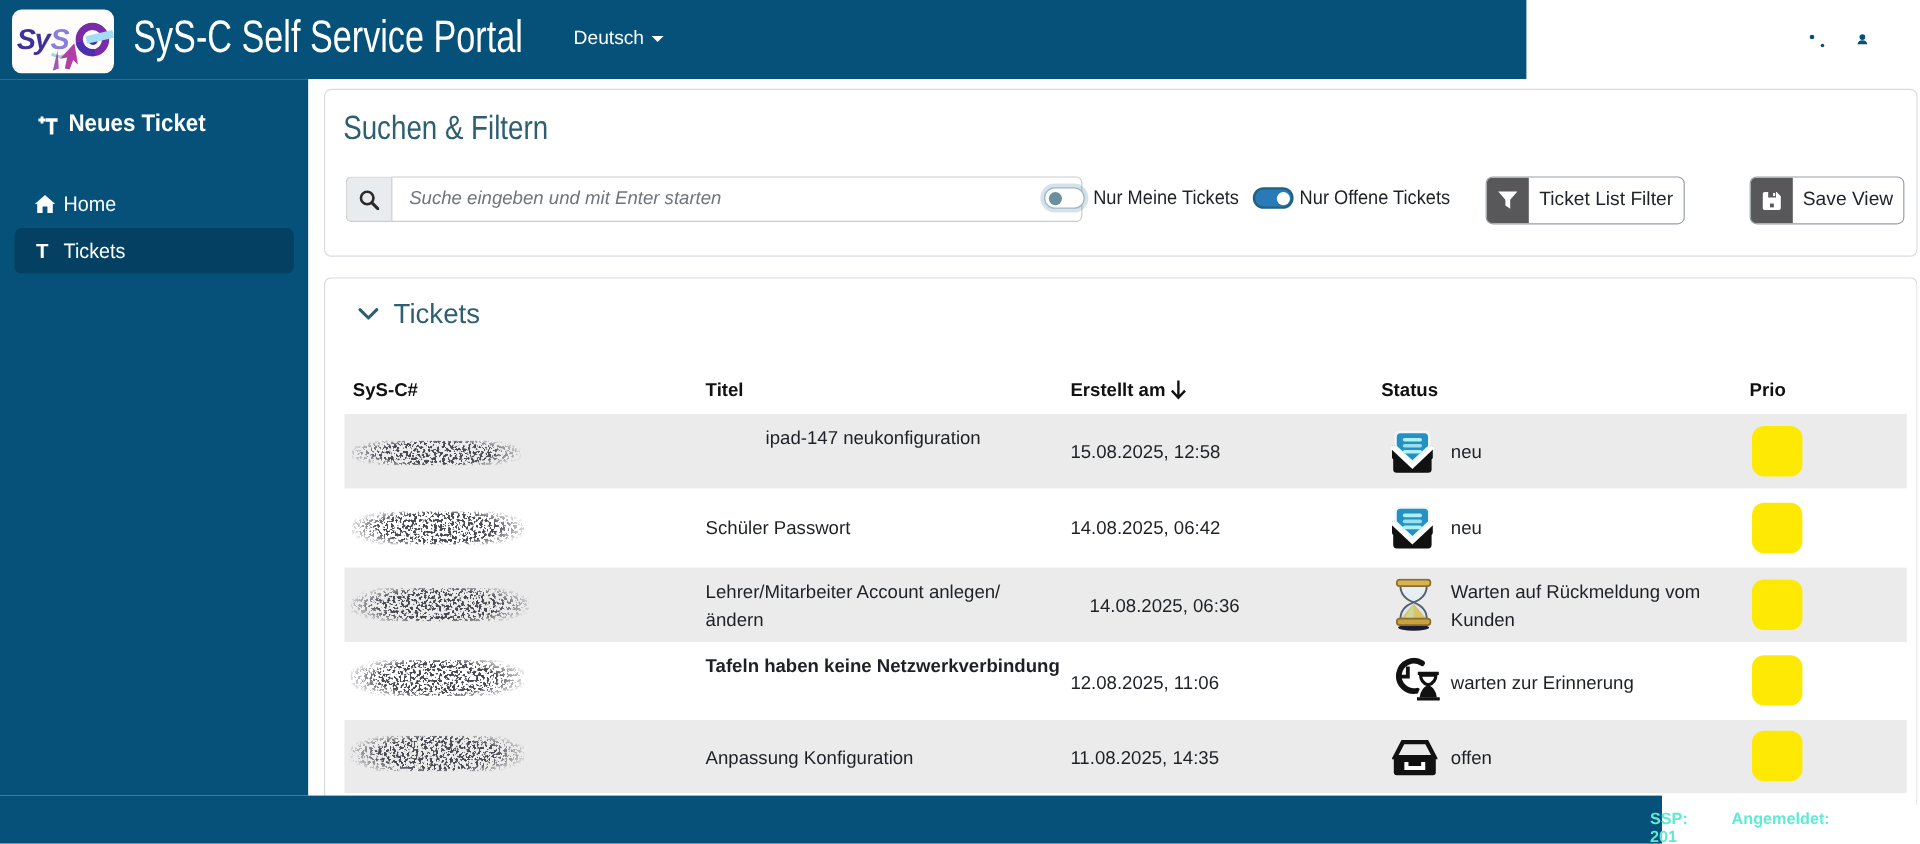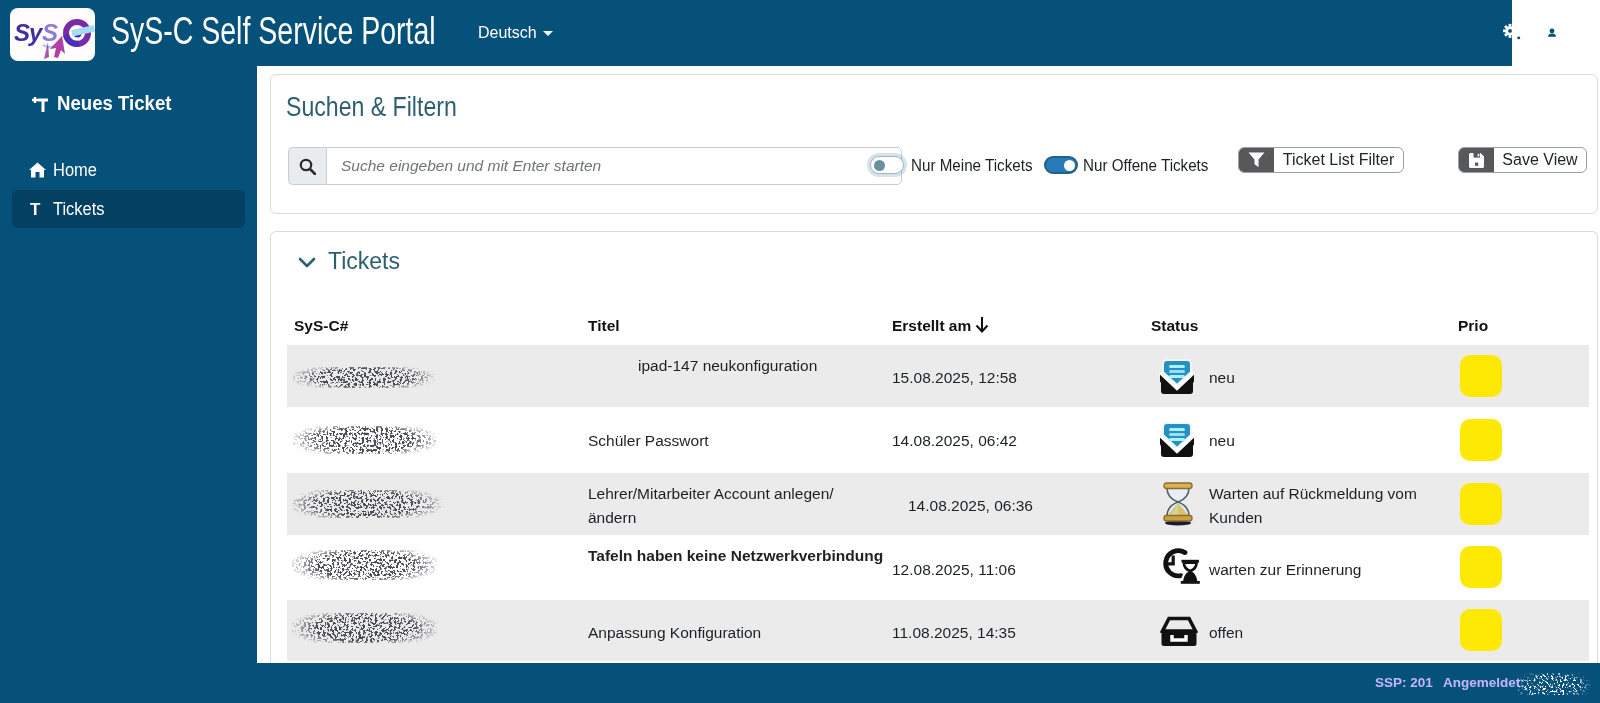--- a/index.html
+++ b/index.html
@@ -1,51 +1,51 @@
 <!DOCTYPE html>
 <html lang="de"><head>
 <meta charset="utf-8">
 <title>SyS-C Self Service Portal</title>
 <style>
   * { margin:0; padding:0; box-sizing:border-box; }
   html,body { width:1600px; height:703px; overflow:hidden; font-family:"Liberation Sans",sans-serif; background:#fff; }
   
-  #header { position:absolute; left:0; top:0; width:1512px; height:66px; background:#05517a; }
+  #header { position:absolute; left:0; top:0; width:1272px; height:66px; background:#05517a; }
   #logo { position:absolute; left:10px; top:8px; width:85px; height:53px; background:#fffdfb; border-radius:8px; }
   #title { position:absolute; left:111px; top:0; height:66px; display:flex; align-items:center; color:#fff; font-size:38px; font-weight:400; transform:scaleX(0.75) translateY(-2px); transform-origin:left center; white-space:nowrap; }
   #lang { position:absolute; left:478px; top:24px; color:#fff; font-size:16px; }
   #lang .caret { display:inline-block; width:0; height:0; border-left:5px solid transparent; border-right:5px solid transparent; border-top:5px solid #fff; margin-left:6px; vertical-align:middle; }
   .hicon { position:absolute; top:22px; }
   
   #sidebar { position:absolute; left:0; top:66px; width:257px; height:597px; background:#05517a; }
   .nav-new { position:absolute; left:57px; top:26px; color:#fff; font-weight:bold; font-size:20px; transform:scaleX(0.93); transform-origin:left top; white-space:nowrap; }
   .nav-item { position:absolute; color:#fff; font-size:17.5px; transform:scaleX(0.94); transform-origin:left top; white-space:nowrap; }
   .nav-active { position:absolute; left:12px; top:124px; width:233px; height:38px; background:rgba(0,0,0,0.20); border-radius:6px; }
   
-  #footer { position:absolute; left:0; top:663px; width:1600px; height:40px; background:#05517a; color:#c4b5fd; }
+  #footer { position:absolute; left:0; top:663px; width:1385px; height:40px; background:#05517a; color:#5eead4; }
   #footer .t { position:absolute; top:12px; font-size:13.5px; font-weight:bold; }
   
   #main { position:absolute; left:257px; top:66px; width:1343px; height:597px; background:#fff; }
   .card { position:absolute; background:#fff; border:1px solid #d9dcdf; border-radius:6px; }
   #card1 { left:13px; top:8px; width:1328px; height:140px; }
   #card2 { left:13px; top:165px; width:1328px; height:440px; border-bottom:none; border-bottom-left-radius:0; border-bottom-right-radius:0; }
   .h1teal { color:#2d5f70; font-size:24px; }
   
   #sgroup { position:absolute; left:17px; top:72px; height:38px; display:flex; }
   #saddon { width:38px; height:38px; background:#e9ecef; border:1px solid #c9ccd0; border-right:none; border-radius:5px 0 0 5px; display:flex; align-items:center; justify-content:center; }
   #sinput { width:576px; height:38px; border:1px solid #c9ccd0; border-radius:0 5px 5px 0; font-style:italic; color:#6f7579; font-size:15.5px; padding-left:14px; display:flex; align-items:center; background:#fff; }
   
   .toggle { position:absolute; width:34px; height:18px; border-radius:10px; }
   .tog-off { background:#fff; border:1px solid #9fb6c4; box-shadow:0 0 0 3px rgba(90,140,170,0.25); }
   .tog-off .knob { position:absolute; left:3px; top:3px; width:11px; height:11px; border-radius:50%; background:#69909f; }
   .tog-on { background:#2a79b8; border:2px solid #20627f; }
   .tog-on .knob { position:absolute; right:1px; top:1.5px; width:11px; height:11px; border-radius:50%; background:#fff; }
   .tlabel { position:absolute; font-size:16.5px; color:#1d2125; transform:scaleX(0.92); transform-origin:left top; white-space:nowrap; }
   
-  .btn { position:absolute; height:26px; display:flex; border-radius:6px; overflow:hidden; border:1px solid #9aa0a6; background:#fff; }
+  .btn { position:absolute; height:40px; display:flex; border-radius:6px; overflow:hidden; border:1px solid #9aa0a6; background:#fff; }
   .btn .ic { width:35px; background:#58585b; display:flex; align-items:center; justify-content:center; }
   .btn .tx { display:flex; align-items:center; justify-content:center; flex:1; font-size:16px; color:#212529; white-space:nowrap; }
   
   .thead { position:absolute; font-weight:bold; font-size:15.5px; color:#111; }
   .row { position:absolute; left:16px; width:1302px; }
   .gray { background:#ebebeb; }
   .cell { position:absolute; font-size:15.5px; color:#1d2125; }
   .prio { position:absolute; width:42px; height:42px; background:#fde903; border-radius:10px; }
   .scr, .sticon { position:absolute; }
   .scr { -webkit-mask-image:radial-gradient(ellipse 54% 68% at 50% 50%, #000 62%, transparent 99%); }

